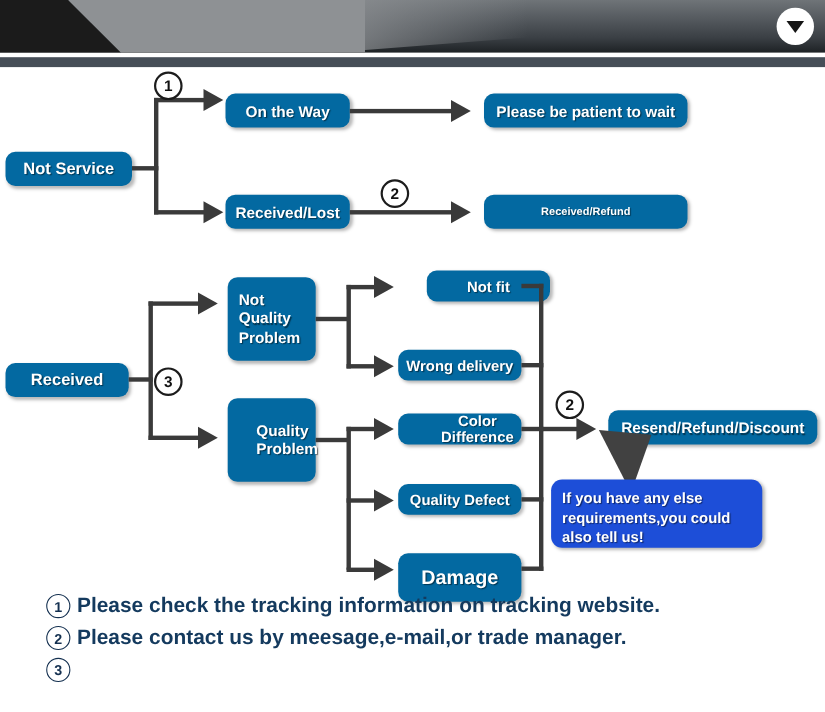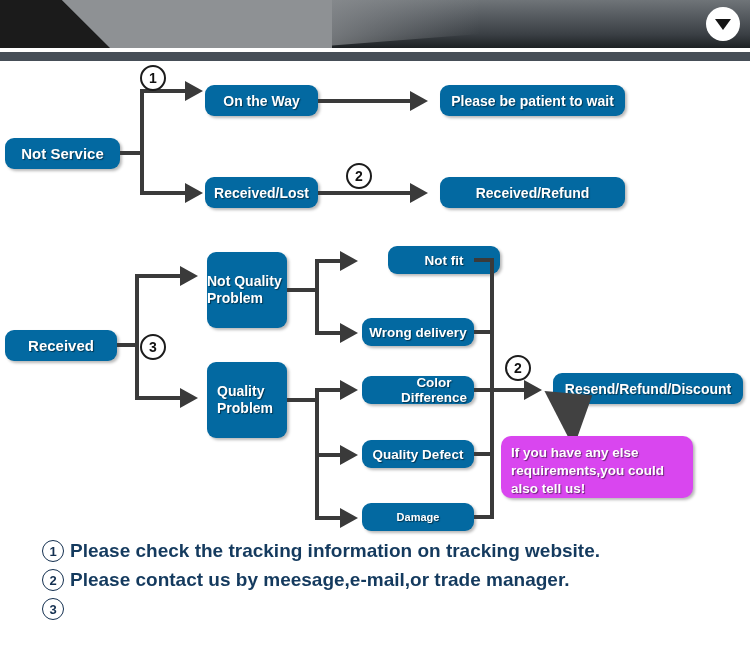--- a/index.html
+++ b/index.html
@@ -87,21 +87,21 @@
     width:22px;height:22px;border-radius:50%;
     border:2px solid #1c1c1c;background:#ffffff;
     color:#111111;font-size:14px;font-weight:bold;
     display:flex;align-items:center;justify-content:center;
     line-height:1;
   }
 
   
   .bubble{
     position:absolute;
-    background:#d946ef;color:#ffffff;border-radius:10px;
+    background:#1d4ed8;color:#ffffff;border-radius:10px;
     font-weight:bold;font-size:13.5px;line-height:1.33;
     padding:8px 10px;box-sizing:border-box;
     box-shadow:2px 2px 3px rgba(0,0,0,.28);
     text-shadow:1px 1px 1px rgba(0,0,0,.5);
   }
   .bubble-tail{
     position:absolute;
     width:0;height:0;
     border-left:14px solid transparent;
     border-right:34px solid transparent;
@@ -156,61 +156,61 @@
 <div class="arrowhead" style="left:410px;top:91px;"></div>
 <div class="node center" style="left:440px;top:85px;width:185px;height:31px;font-size:14px;">Please be patient to wait</div>
 
 <div class="hline" style="left:140px;top:191px;width:48px;"></div>
 <div class="arrowhead" style="left:185px;top:183px;"></div>
 <div class="node center" style="left:205px;top:177px;width:113px;height:31px;font-size:14px;">Received/Lost</div>
 
 <div class="hline" style="left:318px;top:191px;width:98px;"></div>
 <div class="arrowhead" style="left:410px;top:183px;"></div>
 <div class="circnum" style="left:346px;top:163px;">2</div>
-<div class="node center" style="left:440px;top:177px;width:185px;height:31px;font-size:14px;">Received/Refund</div>
+<div class="node center" style="left:440px;top:177px;width:185px;height:31px;font-size:10px;">Received/Refund</div>
 
 <div class="node center" style="left:5px;top:330px;width:112px;height:31px;font-size:15px;">Received</div>
 
 <div class="hline" style="left:117px;top:343px;width:22px;"></div>
 <div class="vline" style="left:135px;top:274px;height:126px;"></div>
 <div class="circnum" style="left:140px;top:334px;">3</div>
 
 <div class="hline" style="left:135px;top:274px;width:48px;"></div>
 <div class="arrowhead" style="left:180px;top:266px;"></div>
-<div class="node left" style="left:207px;top:252px;width:80px;height:76px;font-size:14px;line-height:1.22;">Not Quality Problem</div>
+<div class="node left" style="left:207px;top:252px;width:80px;height:76px;font-size:14px;padding-left:10px;line-height:1.22;">Not Quality Problem</div>
 
 <div class="hline" style="left:287px;top:288px;width:30px;"></div>
 <div class="vline" style="left:315px;top:259px;height:76px;"></div>
 
 <div class="hline" style="left:315px;top:259px;width:30px;"></div>
 <div class="arrowhead" style="left:340px;top:251px;"></div>
 <div class="node center" style="left:340px;top:246px;width:112px;height:28px;font-size:13.5px;margin-left:48px;">Not fit</div>
 
 <div class="hline" style="left:315px;top:331px;width:30px;"></div>
 <div class="arrowhead" style="left:340px;top:323px;"></div>
 <div class="node center" style="left:362px;top:318px;width:112px;height:28px;font-size:13.5px;">Wrong delivery</div>
 
 <div class="hline" style="left:135px;top:396px;width:48px;"></div>
 <div class="arrowhead" style="left:180px;top:388px;"></div>
-<div class="node left" style="left:207px;top:362px;width:80px;height:76px;font-size:14px;padding-left:10px;line-height:1.22;">Quality Problem</div>
+<div class="node left" style="left:207px;top:362px;width:80px;height:76px;font-size:14px;padding-left:26px;line-height:1.22;">Quality Problem</div>
 
 <div class="hline" style="left:287px;top:398px;width:30px;"></div>
 <div class="vline" style="left:315px;top:388px;height:130px;"></div>
 
 <div class="hline" style="left:315px;top:388px;width:30px;"></div>
 <div class="arrowhead" style="left:340px;top:380px;"></div>
 <div class="node center" style="left:362px;top:376px;width:112px;height:28px;font-size:13.5px;padding-left:32px;">Color Difference</div>
 
 <div class="hline" style="left:315px;top:453px;width:30px;"></div>
 <div class="arrowhead" style="left:340px;top:445px;"></div>
 <div class="node center" style="left:362px;top:440px;width:112px;height:28px;font-size:13.5px;">Quality Defect</div>
 
 <div class="hline" style="left:315px;top:516px;width:30px;"></div>
 <div class="arrowhead" style="left:340px;top:508px;"></div>
-<div class="node center" style="left:362px;top:503px;width:112px;height:28px;font-size:11px;">Damage</div>
+<div class="node center" style="left:362px;top:503px;width:112px;height:44px;font-size:18px;">Damage</div>
 
 <div class="hline" style="left:474px;top:258px;width:20px;"></div>
 <div class="hline" style="left:474px;top:330px;width:20px;"></div>
 <div class="hline" style="left:474px;top:388px;width:20px;"></div>
 <div class="hline" style="left:474px;top:452px;width:20px;"></div>
 <div class="hline" style="left:474px;top:515px;width:20px;"></div>
 <div class="vline" style="left:490px;top:258px;height:261px;"></div>
 
 <div class="hline" style="left:490px;top:388px;width:42px;"></div>
 <div class="arrowhead" style="left:524px;top:380px;"></div>

